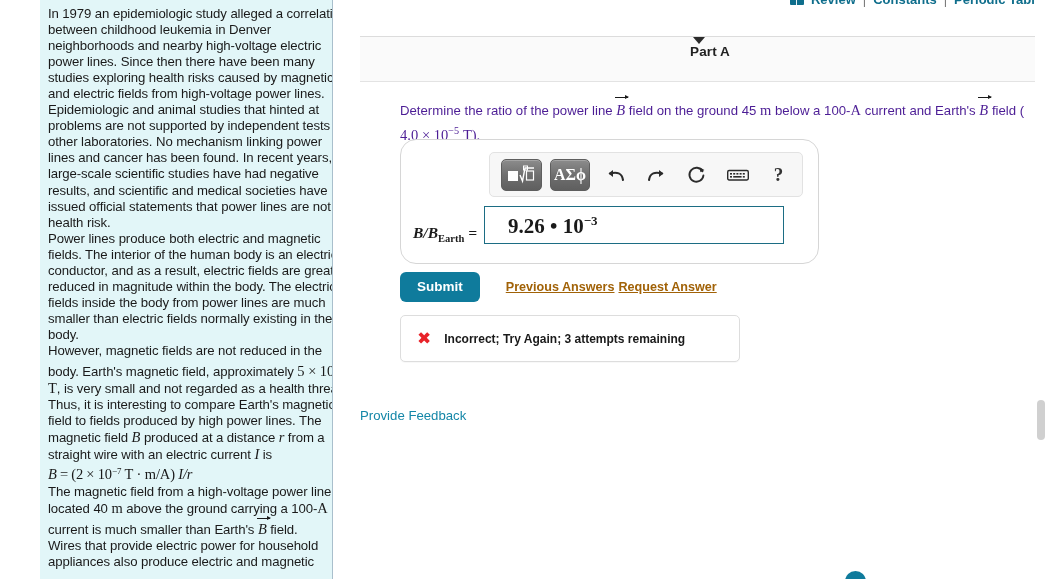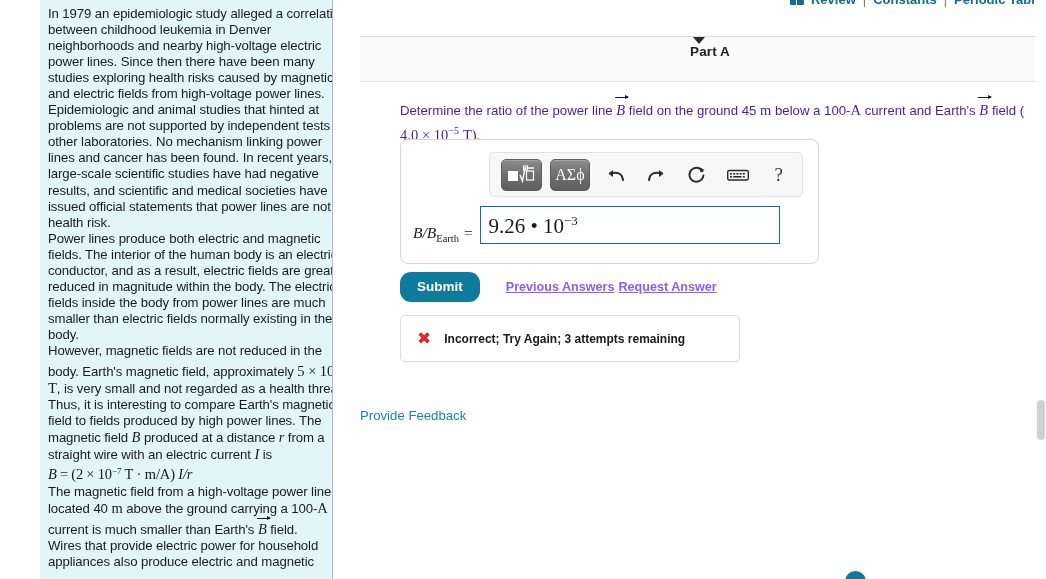--- a/index.html
+++ b/index.html
@@ -113,22 +113,23 @@
   #question-text {
     font-size: 13.2px; line-height: 20px; color: #4c1d95;
     max-width: 660px;
   }
 
   
   #answer-box {
     position: absolute; left: 67px; top: 139px;
     width: 419px; height: 125px;
     border: 1px solid #d6d6d6;
-    border-radius: 8px;
-    background: #ffffff;
+    border-radius: 16px;
+    background: #ffffff;
+    font-weight: bold;
   }
   #math-toolbar {
     position: absolute; left: 88px; top: 12px;
     width: 314px; height: 45px;
     background: #f7f7f7;
     border: 1px solid #e2e2e2;
     border-radius: 5px;
     display: flex; align-items: center;
     padding-left: 11px;
     gap: 0px;
@@ -165,41 +166,41 @@
   #answer-input {
     width: 300px; height: 38px;
     border: 1.3px solid #1c6d84;
     background: #ffffff;
     display: flex; align-items: center;
     padding-left: 7px;
     cursor: text;
   }
   #answer-value {
     font-family: "Liberation Serif", serif;
-    font-size: 21px; color: #1a1a1a; line-height: 1;
+    font-size: 21px; color: #1a1a1a; line-height: 1; margin-left: 16px;
   }
   #answer-value sup { font-size: 0.62em; vertical-align: super; }
 
   
   #action-row {
     position: absolute; left: 67px; top: 272px;
     display: flex; align-items: center;
   }
   #submit-button {
     background: #0f7b9c;
     color: #ffffff;
     border: none;
     font-family: "Liberation Sans", sans-serif;
     font-size: 13.5px; font-weight: bold;
     padding: 7px 17px 8px 17px;
-    border-radius: 11px;
+    border-radius: 6px;
     cursor: pointer;
   }
   .link-btn {
-    color: #8b5cf6; font-size: 12.6px; font-weight: bold;
+    color: #a16207; font-size: 12.6px; font-weight: bold;
     text-decoration: underline; cursor: pointer;
     margin-left: 26px;
   }
   .link-btn.second { margin-left: 4px; }
 
   
   #feedback-box {
     position: absolute; left: 67px; top: 315px;
     width: 340px; height: 47px;
     border: 1px solid #dddddd;

